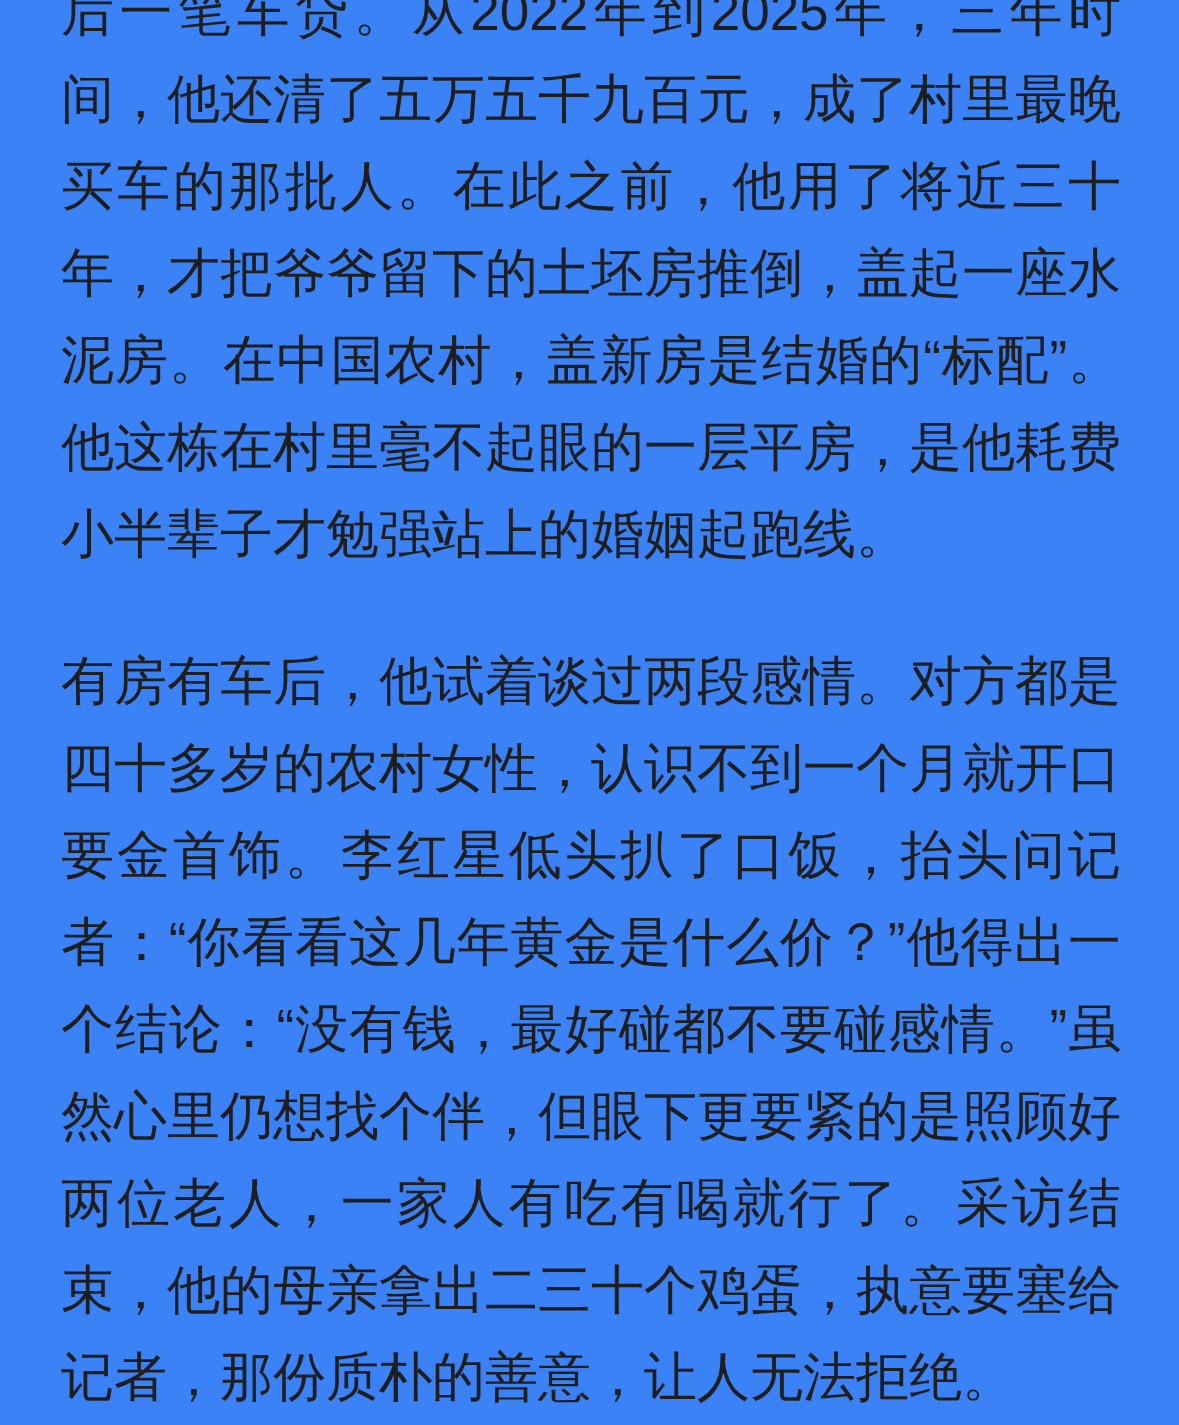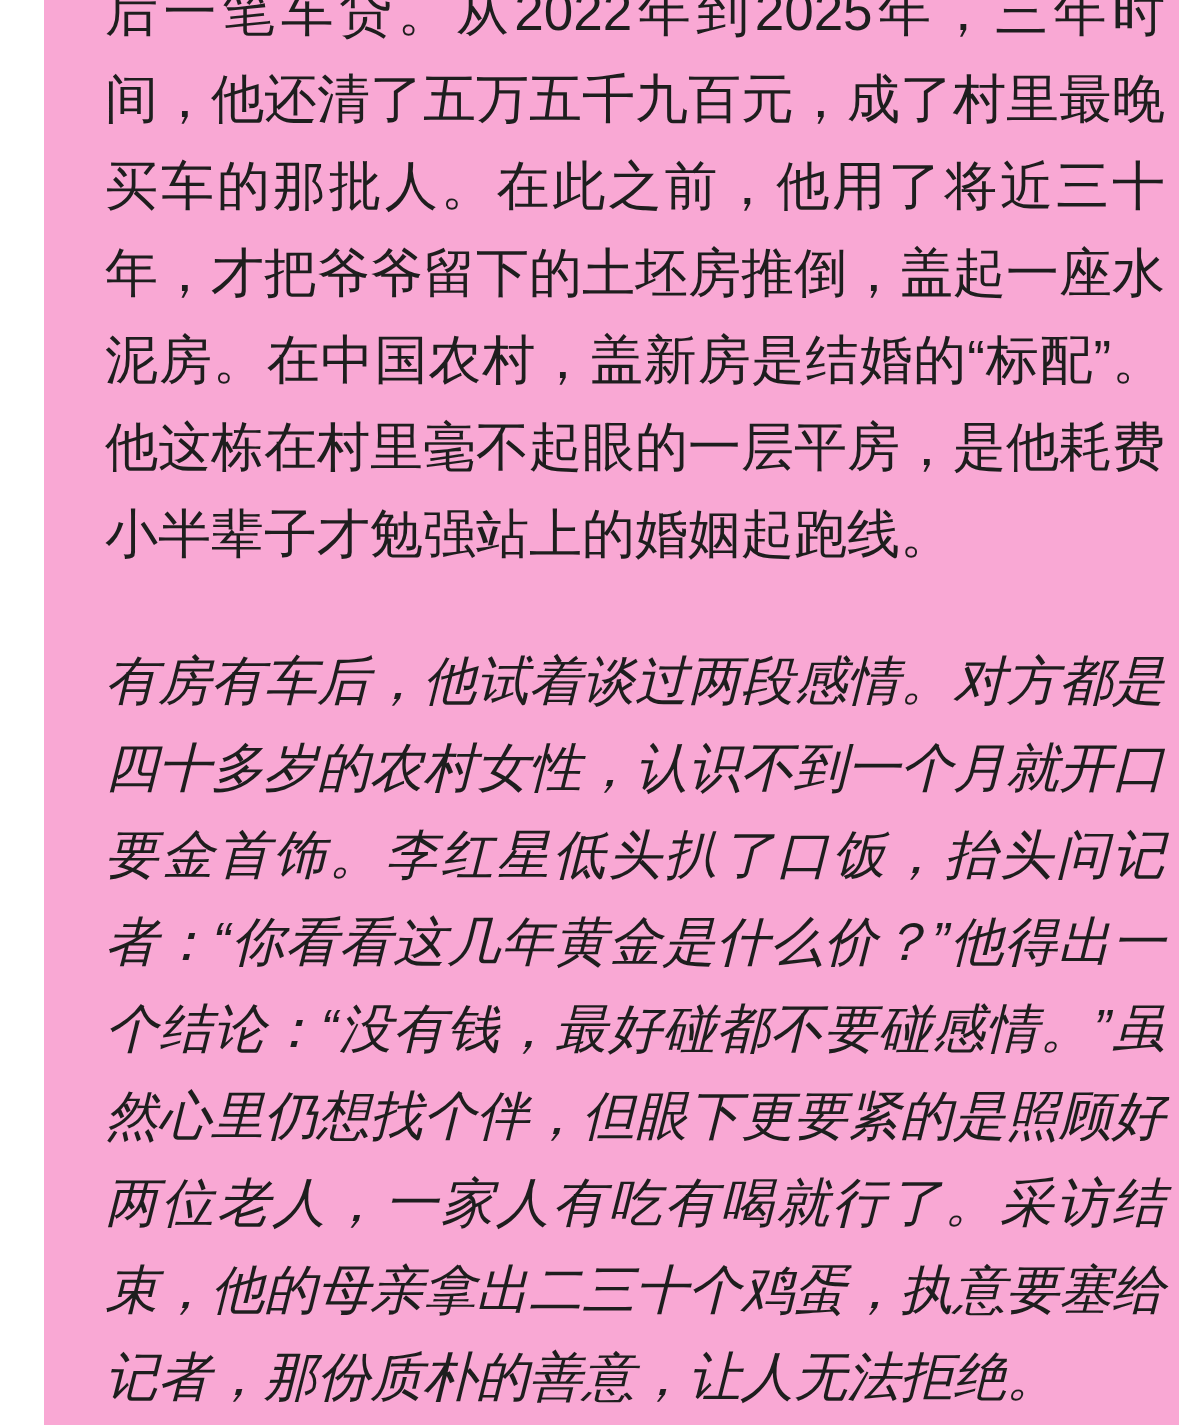--- a/index.html
+++ b/index.html
@@ -11,42 +11,40 @@
     width: 1179px;
     height: 1425px;
     overflow: hidden;
     background: #ffffff;
     font-family: "Liberation Sans", sans-serif;
   }
   .screen {
     position: absolute;
     inset: 0;
     overflow: hidden;
-    background: #f9a8d4;
-    margin-left: 44px;
+    background: #3b82f6;
   }
   .article {
     position: absolute;
     left: 61px;
     top: -32px;            
     width: 1060px;
     color: #1e1e1e;
     font-size: 53px;
     line-height: 87px;
     font-weight: 400;
     text-align: justify;
     text-justify: inter-character;
     word-break: break-all;
   }
   .article p {
     margin: 0;
   }
   .article p + p {
     margin-top: 60px;      
-    font-style: italic;
   }
 </style>
 </head>
 <body>
 
 <div class="screen">
   <div class="article">
     <p>后一笔车贷。从2022年到2025年，三年时间，他还清了五万五千九百元，成了村里最晚买车的那批人。在此之前，他用了将近三十年，才把爷爷留下的土坯房推倒，盖起一座水泥房。在中国农村，盖新房是结婚的“标配”。他这栋在村里毫不起眼的一层平房，是他耗费小半辈子才勉强站上的婚姻起跑线。</p>
     <p>有房有车后，他试着谈过两段感情。对方都是四十多岁的农村女性，认识不到一个月就开口要金首饰。李红星低头扒了口饭，抬头问记者：“你看看这几年黄金是什么价？”他得出一个结论：“没有钱，最好碰都不要碰感情。”虽然心里仍想找个伴，但眼下更要紧的是照顾好两位老人，一家人有吃有喝就行了。采访结束，他的母亲拿出二三十个鸡蛋，执意要塞给记者，那份质朴的善意，让人无法拒绝。</p>
   </div>

